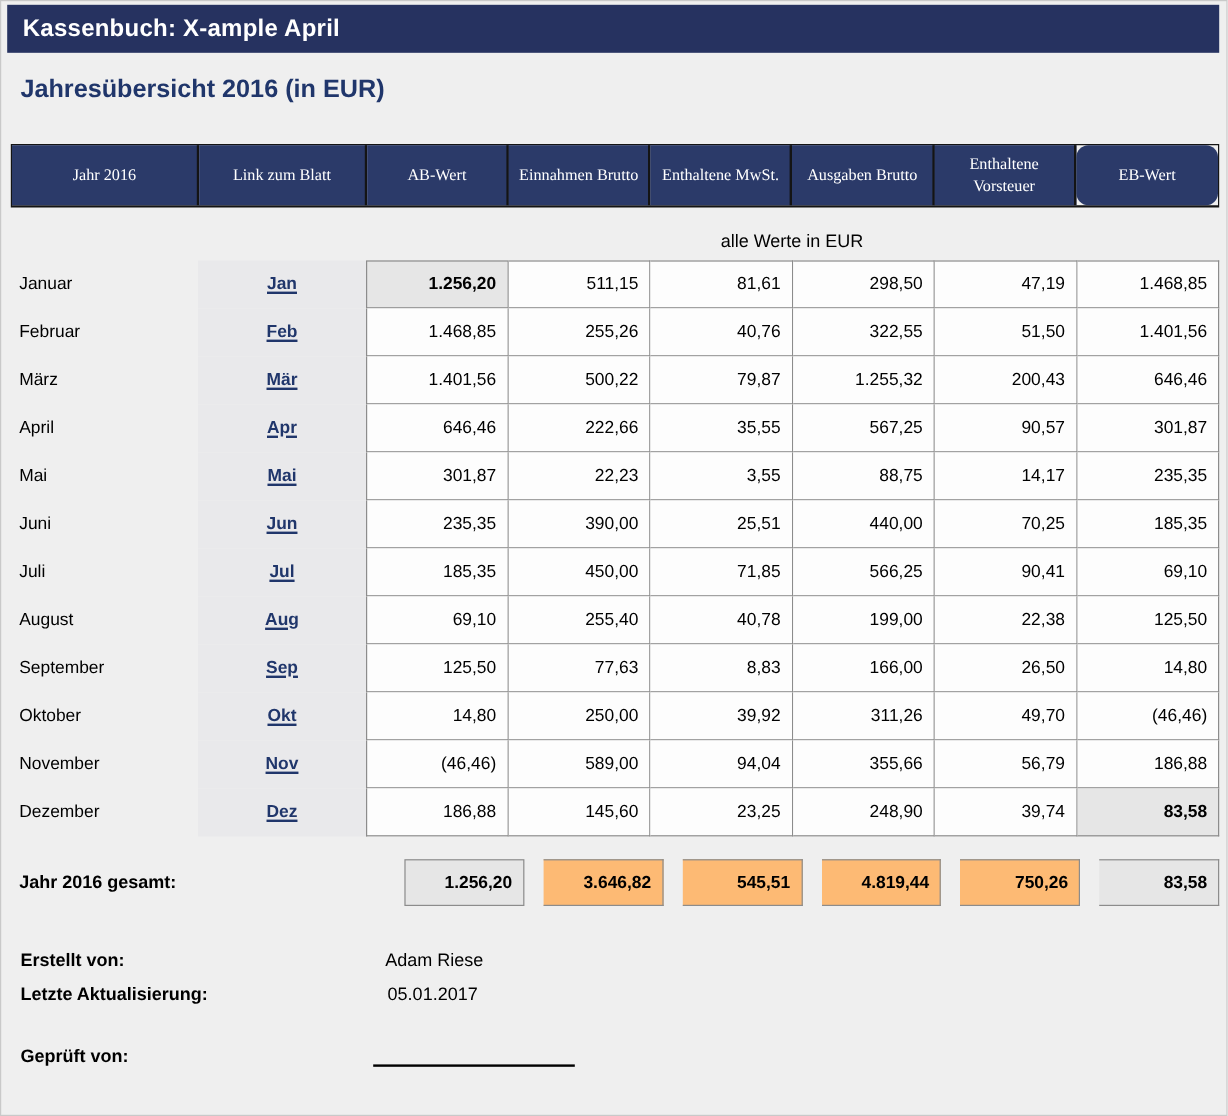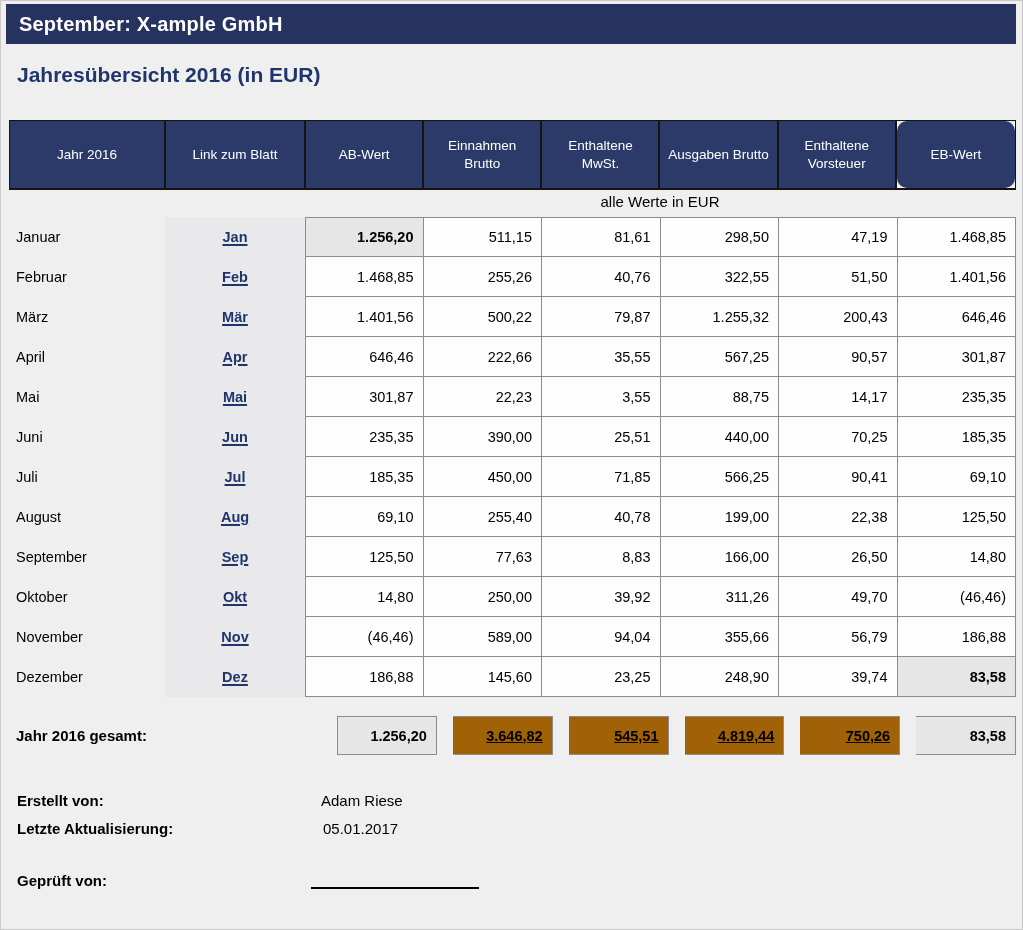--- a/index.html
+++ b/index.html
@@ -23,24 +23,25 @@
     margin:0;padding-left:13px;
     font-size:20px;font-weight:bold;color:#fff;letter-spacing:0.2px;
   }
   
   .page-title{
     position:absolute;top:62px;left:16px;margin:0;
     font-size:21px;font-weight:bold;color:#20366b;
   }
   
   .thead{
-    position:absolute;top:119px;left:8px;width:1007px;height:70px;
+    position:absolute;top:119px;left:8px;width:1007px;height:53px;
     display:grid;grid-template-columns:156px 140px repeat(6,1fr);
     border:1px solid #141414;border-bottom:2px solid #141414;
     box-sizing:border-box;
+    font-family:Liberation Serif, serif;
   }
   .hcell{
     background:#2b3a69;color:#fff;
     font-size:13.5px;line-height:18px;text-align:center;
     display:flex;align-items:center;justify-content:center;
     border-right:2px solid #141414;
     padding:2px 6px;box-sizing:border-box;
   }
   .hcell:last-child{border-right:none;border-radius:10px;}
   
@@ -79,33 +80,33 @@
   .totals .tlabel{
     grid-column:1 / 3;display:flex;align-items:center;padding-left:7px;
     font-size:15px;font-weight:bold;color:#000;
   }
   .totals .num{
     font-weight:bold;
     border-top:1px solid #8c8c8c;
   }
   .totals .num:nth-child(2){border-left:1px solid #8c8c8c;}
   .totals .num.gray{background:#e6e6e6;}
-  .totals .num.yellow{background:#a16207;text-decoration:underline;}
+  .totals .num.yellow{background:#fdba74;}
   
   .flabel{position:absolute;left:16px;font-size:15px;font-weight:bold;color:#000;}
   .fvalue{position:absolute;font-size:15px;color:#000;}
   .sigline{position:absolute;top:886px;left:310px;width:168px;border-bottom:2px solid #000;height:0;}
 </style>
 </head>
 <body>
 
 <div class="page">
 
   <header class="titlebar">
-    <h1>September: X-ample GmbH</h1>
+    <h1>Kassenbuch: X-ample April</h1>
   </header>
 
   <h2 class="page-title">Jahresübersicht 2016 (in EUR)</h2>
 
   <div class="thead">
     <div class="hcell">Jahr 2016</div>
     <div class="hcell">Link zum Blatt</div>
     <div class="hcell">AB-Wert</div>
     <div class="hcell">Einnahmen Brutto</div>
     <div class="hcell">Enthaltene MwSt.</div>

